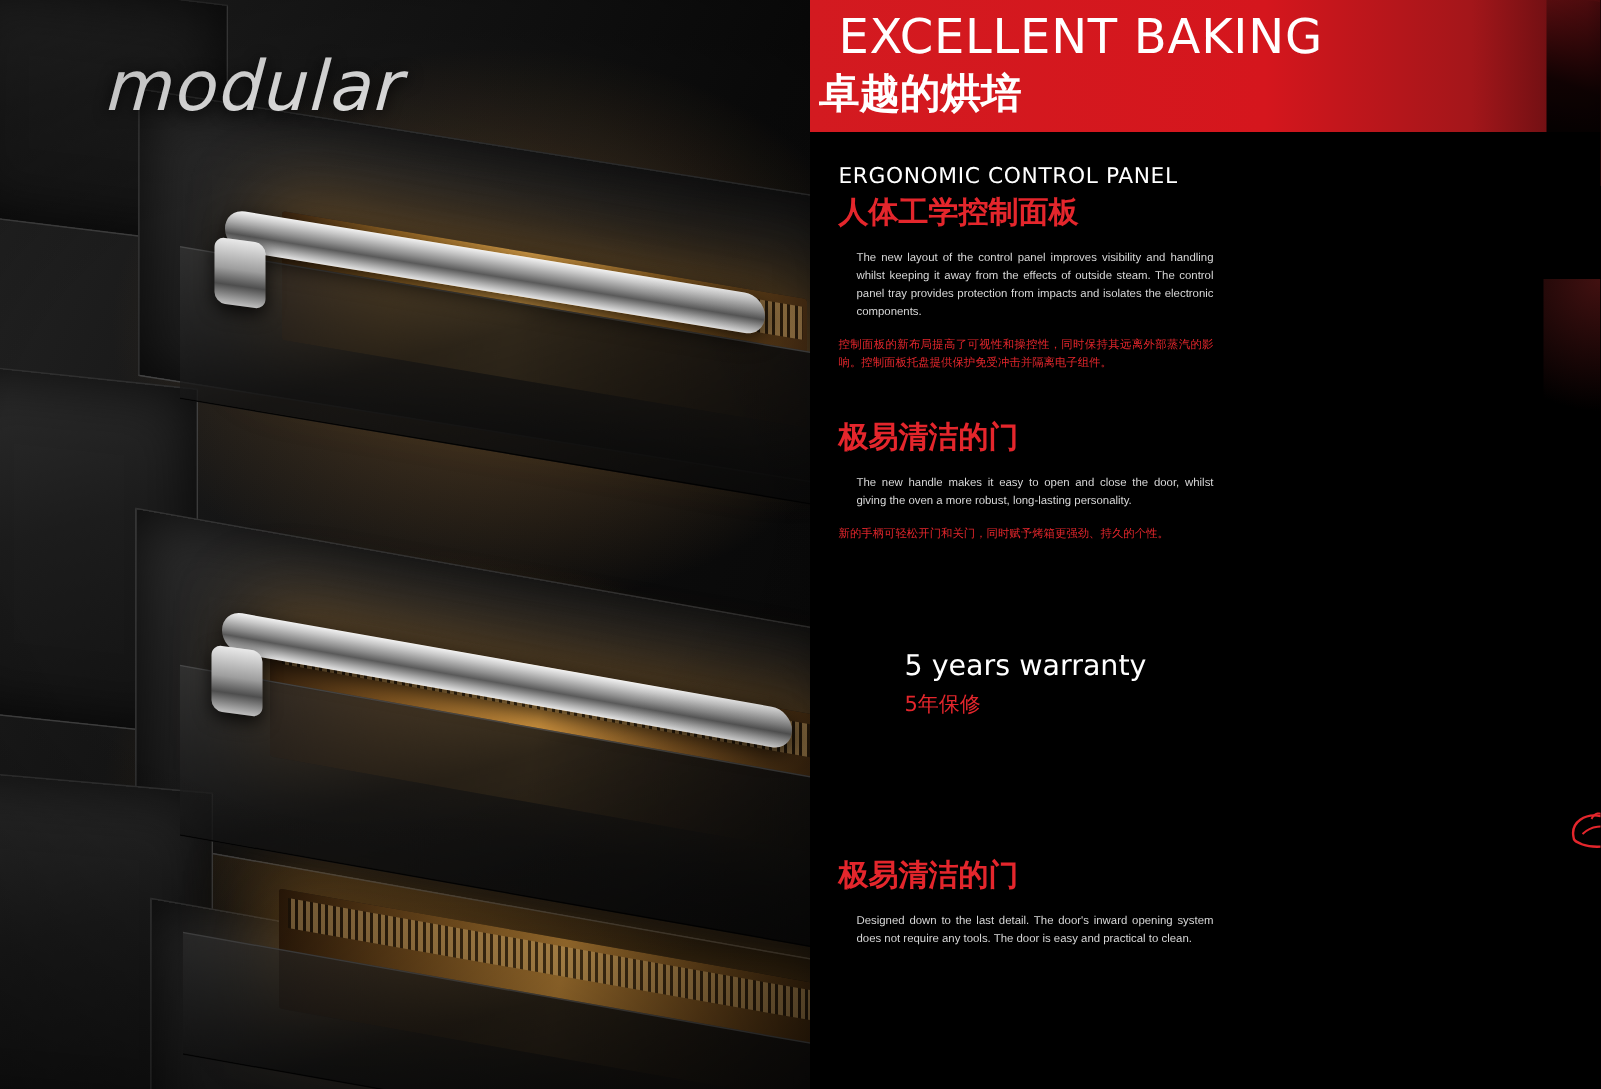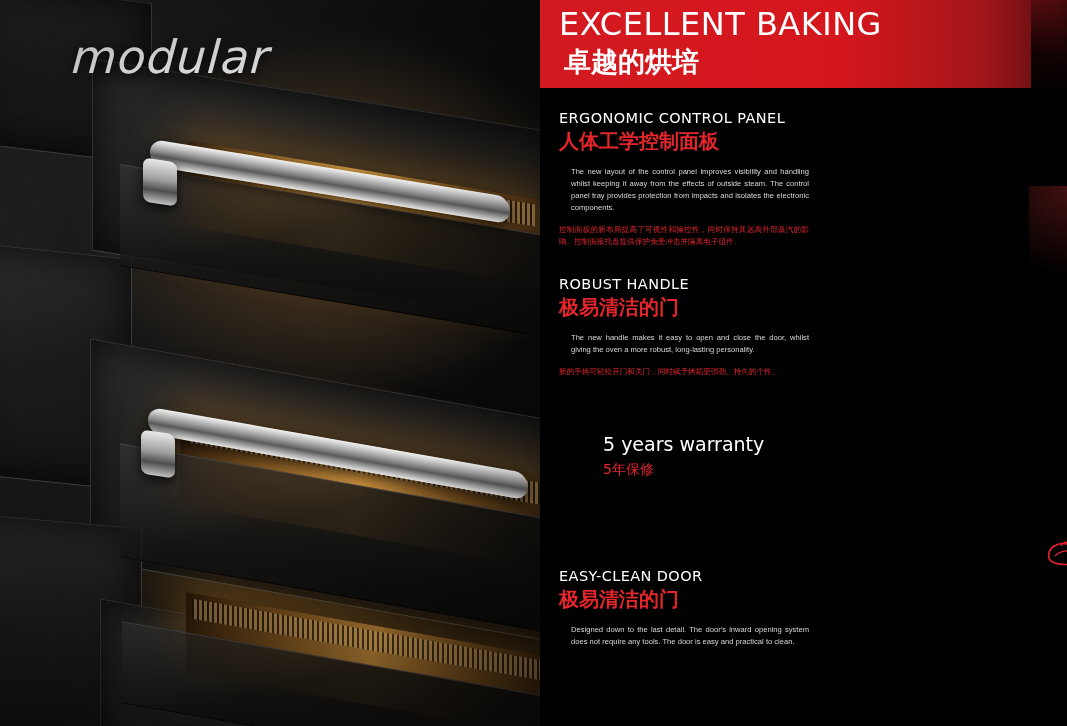--- a/index.html
+++ b/index.html
@@ -145,21 +145,21 @@
     position: absolute;
     left: 19px; top: 5px;
     font-size: 32px;
     letter-spacing: 0.5px;
     font-weight: 400;
     color: #fff;
     font-family: "DejaVu Sans", sans-serif;
   }
   .header-sub {
     position: absolute;
-    left: 24px; top: 44px;
+    left: 6px; top: 44px;
     font-size: 27px;
     font-weight: 700;
     color: #fff;
     font-family: "DejaVu Sans", sans-serif;
   }
 
   
   .content {
     position: absolute;
     left: 540px; top: 88px;
@@ -289,40 +289,38 @@
     <div class="corner-glow"></div>
 
     <div class="block b-control" style="left:19px;">
       <div class="sec-title">ERGONOMIC CONTROL PANEL</div>
       <div class="sec-title-cn">人体工学控制面板</div>
       <div class="sec-body">The new layout of the control panel improves visibility and handling whilst keeping it away from the effects of outside steam. The control panel tray provides protection from impacts and isolates the electronic components.</div>
       <div class="sec-body-cn">控制面板的新布局提高了可视性和操控性，同时保持其远离外部蒸汽的影响。控制面板托盘提供保护免受冲击并隔离电子组件。</div>
     </div>
 
     <div class="block b-handle" style="left:19px;">
-      <div class="sec-title">ROBUST HANDLE</div>
       <div class="sec-title-cn">极易清洁的门</div>
       <div class="sec-body">The new handle makes it easy to open and close the door, whilst giving the oven a more robust, long-lasting personality.</div>
       <div class="sec-body-cn">新的手柄可轻松开门和关门，同时赋予烤箱更强劲、持久的个性。</div>
     </div>
 
     <svg class="scribble" viewBox="0 0 56 34">
       <path d="M6,22 C4,12 14,6 24,8 C33,10 40,5 46,9 C52,13 50,22 42,25 C33,28 20,30 12,27 C7,25 6,24 6,22 Z" fill="none" stroke="#e4262c" stroke-width="1.6"></path>
       <path d="M12,20 C18,14 26,14 32,17" fill="none" stroke="#e4262c" stroke-width="1.3"></path>
       <path d="M18,10 C20,6 24,5 26,8" fill="none" stroke="#e4262c" stroke-width="1.3"></path>
       <path d="M30,9 C33,4 38,5 39,9" fill="none" stroke="#e4262c" stroke-width="1.3"></path>
     </svg>
 
     <div class="block b-warranty" style="left:19px;margin-left:44px;">
       <div class="warranty-title">5 years warranty</div>
       <div class="warranty-title-cn">5年保修</div>
     </div>
 
     <div class="block b-door" style="left:19px;">
-      <div class="sec-title">EASY-CLEAN DOOR</div>
       <div class="sec-title-cn">极易清洁的门</div>
       <div class="sec-body">Designed down to the last detail. The door's inward opening system does not require any tools. The door is easy and practical to clean.</div>
     </div>
 
     <div class="thumbs">
 
       
       
 
       

